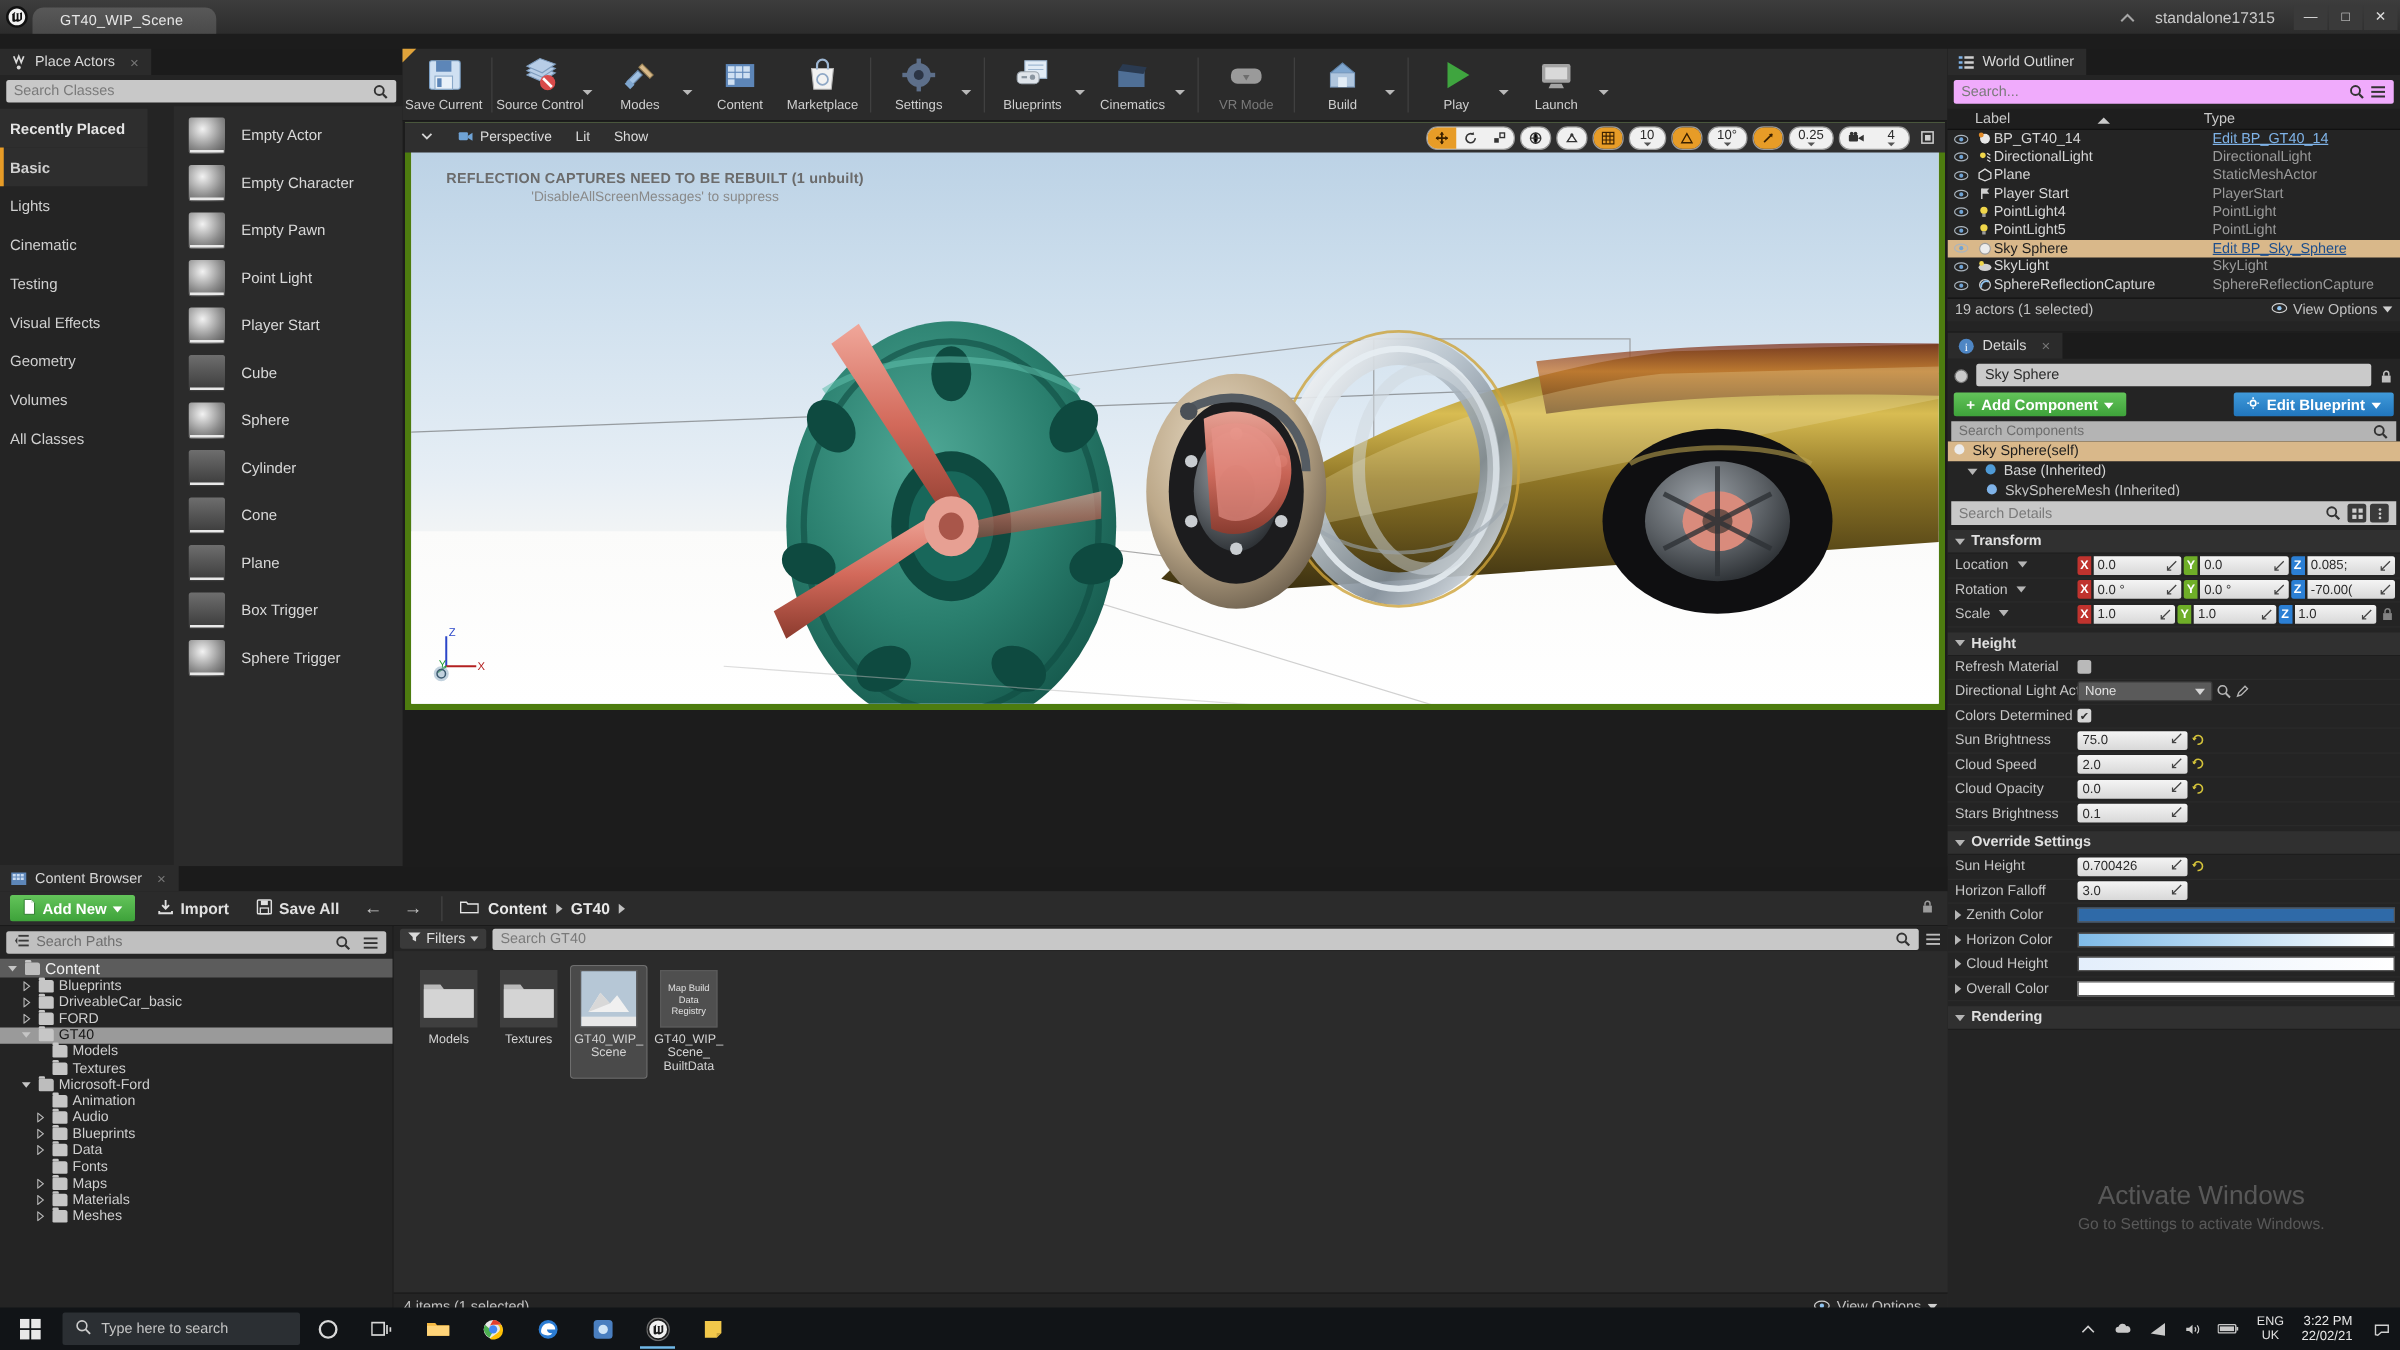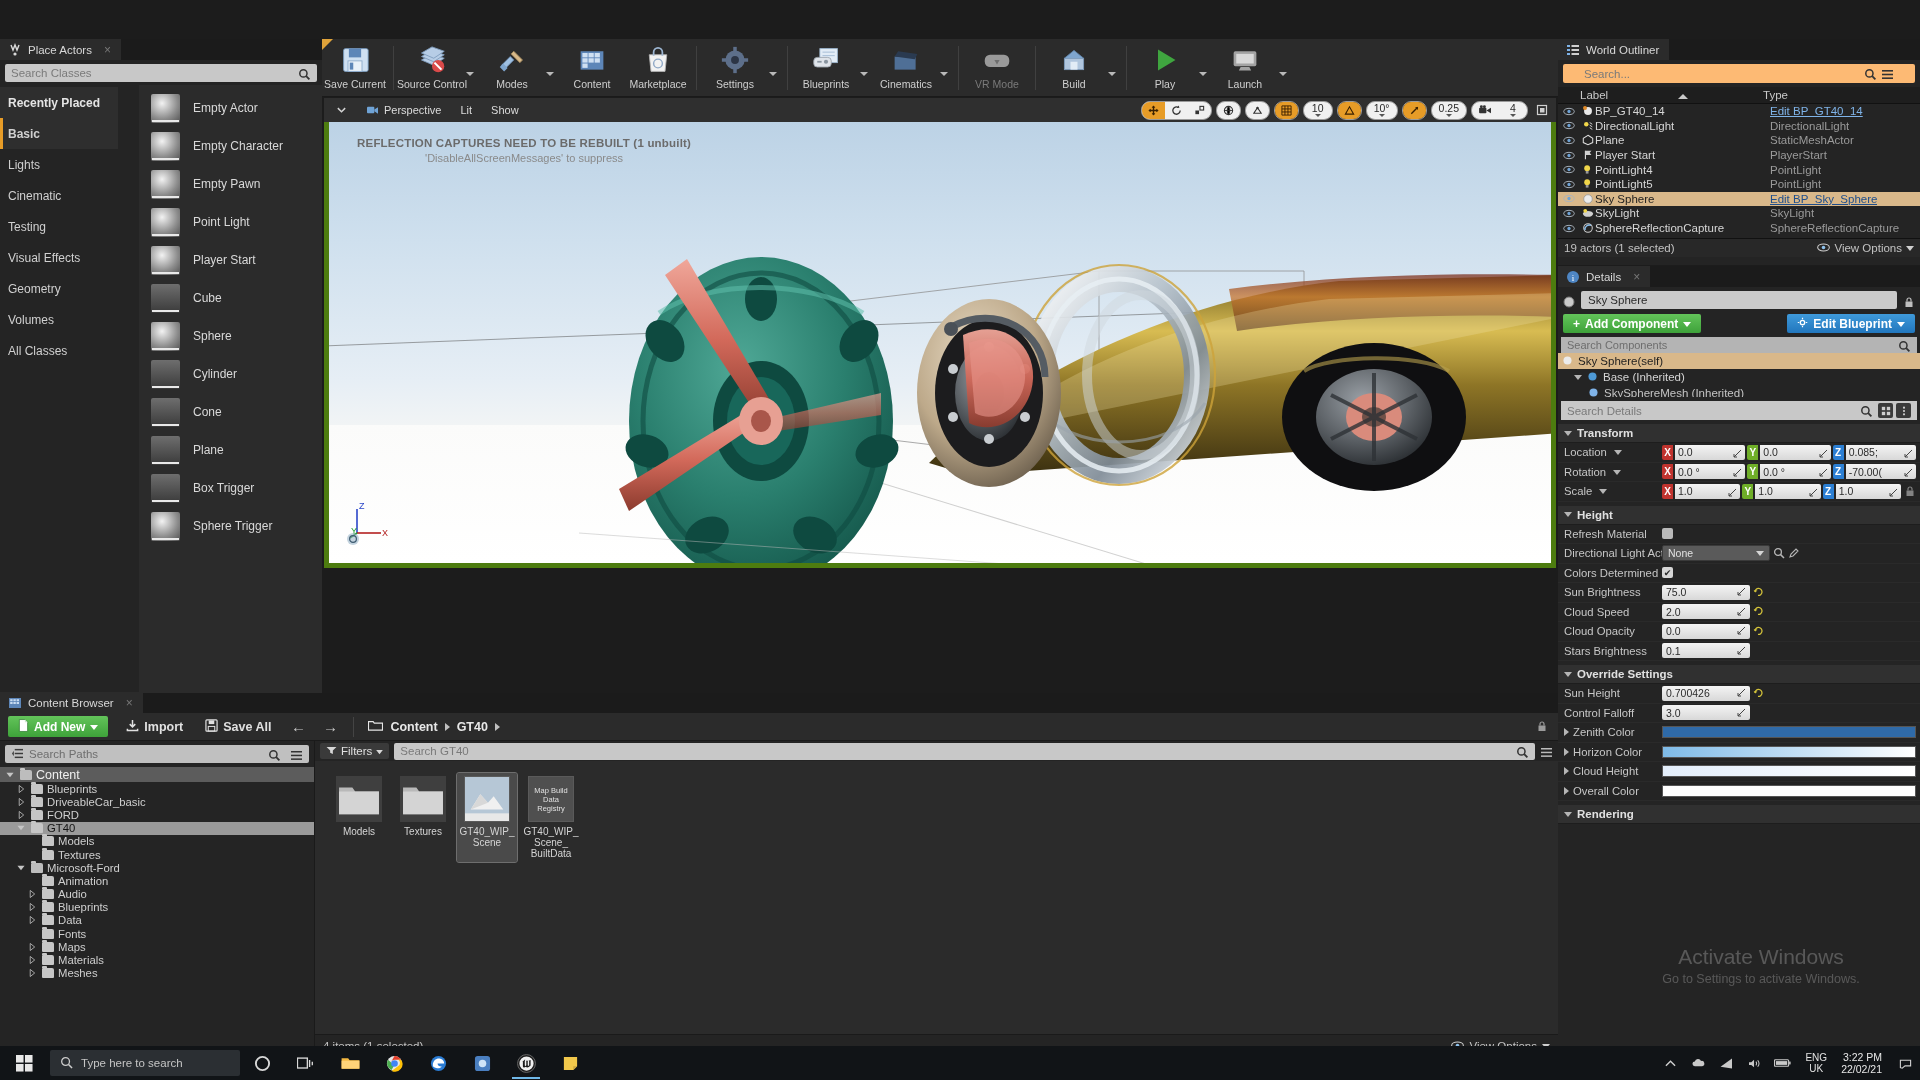--- a/index.html
+++ b/index.html
@@ -101,22 +101,22 @@
 
   .sky { position:absolute; left:0; top:0; width:100%; height:100%;
     background:linear-gradient(#b9d0e4 0%, #cfe0ee 30%, #e6eef5 60%, #f7f7f5 75%, #ffffff 100%);}
   .ground { position:absolute; left:0; bottom:0; width:100%; height:30%;
     background:linear-gradient(#fbfbfa,#ffffff); }
   .horiz-line { position:absolute; width:140%; height:1px; background:#5a5a5a; opacity:.55;}
   .axis-gizmo { position:absolute; left:16px; bottom:16px; width:48px; height:48px; z-index:5;}
 
   
   .outliner { position:absolute; left:1558px; top:39px; width:362px; height:226px; background:#242424;}
-  .ol-search { margin:4px 5px; height:19px; background:#fdba74; border-radius:2px;
-    display:flex; align-items:center; padding:0 21px; }
+  .ol-search { margin:4px 5px; height:19px; background:#f0abfc; border-radius:2px;
+    display:flex; align-items:center; padding:0 6px; }
   .ol-search input { flex:1;border:0;background:transparent;outline:none;font-size:11.5px;color:#3a3a3a;font-family:inherit;}
   .ol-search input::placeholder{color:#7a7a7a;}
   .ol-head { height:17px; background:#1e1e1e; display:flex; align-items:center; font-size:11.5px;
     color:#c9c9c9; border-bottom:1px solid #111;}
   .ol-head .c1 { width:205px; padding-left:22px; position:relative;}
   .ol-head .c1 .sortarrow{position:absolute; left:120px; top:5px; width:0;height:0;
     border-left:5px solid transparent;border-right:5px solid transparent;border-bottom:5px solid #c9c9c9;}
   .ol-rows { height:134px; overflow:hidden; position:relative;}
   .ol-row { height:14.6px; display:flex; align-items:center; font-size:11.5px; }
   .ol-row.sel { background:#d9b88a; }
@@ -264,20 +264,45 @@
     font-size:10px; color:#e2e2e2; line-height:11px; padding:0 8px;}
   .clock { display:flex; flex-direction:column; align-items:flex-end; justify-content:center;
     font-size:10.5px; color:#e8e8e8; line-height:12px; padding:0 10px 0 4px;}
   .notif { width:22px;height:34px;display:flex;align-items:center;justify-content:center;}
 </style>
 </head>
 <body>
 
 <div class="app">
 
+  <div class="titlebar">
+    <div class="ue-logo">
+      <svg viewBox="0 0 24 24">
+          <circle cx="12" cy="12" r="11" fill="#111"></circle>
+        <path d="M12 3.5c-4.6 0-8.4 3.8-8.4 8.5s3.8 8.5 8.4 8.5 8.4-3.8 8.4-8.5S16.6 3.5 12 3.5zm-3.7 5.2c.6-1.1 1.7-1.8 2.4-1.6-.5.3-.8.8-.8 1.4v5.6c0 .5.3.8.7.8.5 0 .9-.4 1.2-.8V8.9l-.7-.6h3.2l-.7.6v5.6c.6.5 1.2.4 1.8-.1V9.4c0-.5-.2-.8-.7-1l2.5-1.1v7.2c-1.4 1.6-2.9 2.5-4.2 2.5-.8 0-1.4-.3-1.8-.9-.8.6-1.7.9-2.3.9-1 0-1.5-.7-1.5-1.9V9.9c0-.4-.2-.6-.6-.6l1.5-.6z" fill="#f2f2f2"></path>
+        </svg>
+    </div>
+    <div class="tabwrap">
+      <div class="scene-tab">
+        <span>GT40_WIP_Scene</span>
+      </div>
+    </div>
+    <div class="title-fill"></div>
+    <div class="titlebar-right">
+      <span class="tb-ico">
+        <svg viewBox="0 0 16 16" width="16" height="16">
+            <path d="M3 11l5-5 5 5" stroke="#bbb" stroke-width="1.6" fill="none"></path>
+          </svg>
+      </span>
+      <span class="standalone-lbl">standalone17315</span>
+      <div class="wbtn">—</div>
+      <div class="wbtn">□</div>
+      <div class="wbtn close">✕</div>
+    </div>
+  </div>
 
 
   <div class="place-panel">
     <div class="panel-tabrow">
       <div class="panel-tab">
         <span class="tab-ico">
           <svg viewBox="0 0 14 14">
               <path d="M3 2l2 5 2-5 2 5 2-5" stroke="#d9d9d9" stroke-width="1.4" fill="none"></path>
               <circle cx="7" cy="11" r="1.6" fill="#d9d9d9"></circle>
             </svg>
@@ -1409,21 +1434,21 @@
                 </svg></span>
             </div>
             <span class="reset"><svg viewBox="0 0 11 11" width="11" height="11">
                 <path d="M2 5a3.5 3.5 0 113 3.4" stroke="#d3c23a" stroke-width="1.3" fill="none"></path>
                 <path d="M0.6 3.2L2.4 5.6 4.4 3.4z" fill="#d3c23a"></path>
               </svg></span>
           </div>
         </div>
         <div class="prow">
           <div class="plabel">
-            <span>Control Falloff</span>
+            <span>Horizon Falloff</span>
           </div>
           <div class="pval">
             <div class="wide-fld" style="max-width: 88px;">
               <span>3.0</span>
               <span class="spin" style="margin-left: auto;"><svg class="spin" viewBox="0 0 9 9" width="9" height="9">
                   <path d="M1 8L8 1M1 5v3h3" stroke="#444" stroke-width="1" fill="none"></path>
                 </svg></span>
             </div>
           </div>
         </div>

